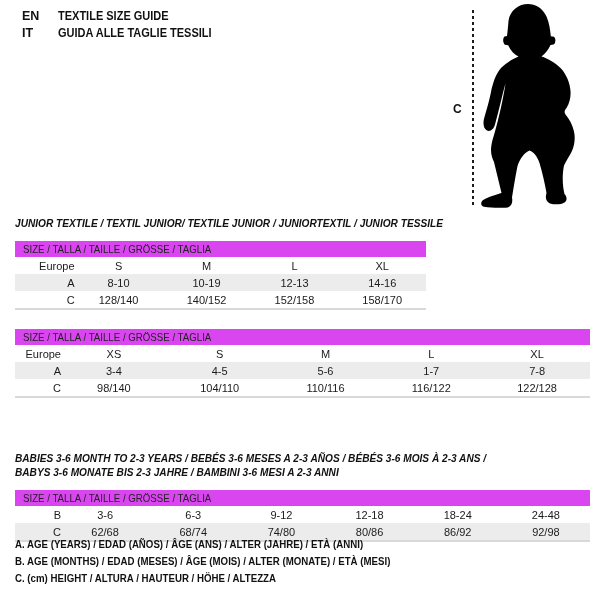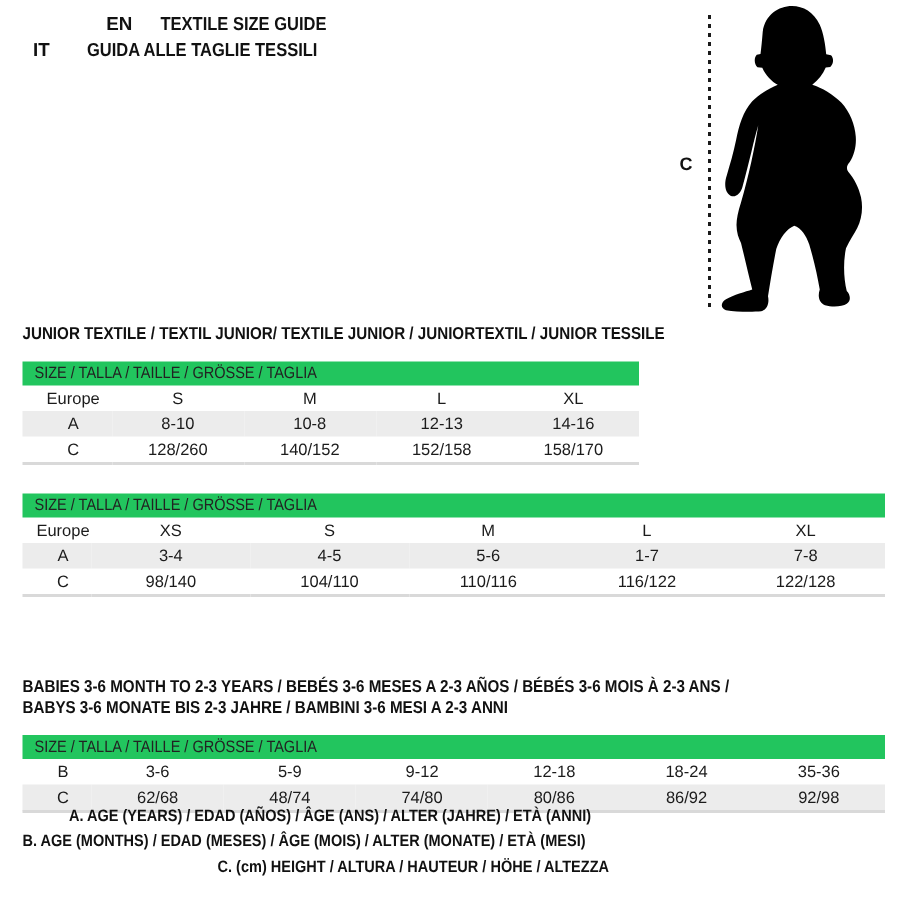--- a/index.html
+++ b/index.html
@@ -5,43 +5,43 @@
   html,body { margin:0; padding:0; background:#fff; }
   .page {
     position:relative; width:600px; height:600px; background:#ffffff;
     font-family:"Liberation Sans", sans-serif; color:#111; overflow:hidden;
   }
   
   .cond { display:inline-block; transform:scaleX(0.88); transform-origin:0 50%; white-space:nowrap; }
 
   
   .langs { position:absolute; top:8px; left:22px; }
-  .lang-row { display:flex; line-height:17px; font-size:12.5px; font-weight:bold;justify-content:flex-end; }
+  .lang-row { display:flex; line-height:17px; font-size:12.5px; font-weight:bold; }
   .lang-code { width:36px; flex:0 0 36px; }
 
   
   .measure-line { position:absolute; left:472px; top:10px; width:2px; height:196px;
     background:repeating-linear-gradient(to bottom,#1a1a1a 0 3px, transparent 3px 6px); }
   .measure-label { position:absolute; left:453px; top:102px; font-size:12px; font-weight:bold; }
   .baby-svg { position:absolute; left:478px; top:0; }
 
   
   .section { position:absolute; left:15px; }
-  .sec-title { font-size:11.5px; font-weight:bold; line-height:14px; }
+  .sec-title { font-size:11.5px; font-weight:bold; line-height:14px;font-style:italic; }
   .sec-title sub { font-size:7.5px; }
   .size-table { border-collapse:collapse; width:100%; margin-top:11px;
     font-size:11px; border-bottom:2px solid #d9d9d9; }
-  .size-table th { background:#22c55e; font-weight:normal; text-align:left;
+  .size-table th { background:#d946ef; font-weight:normal; text-align:left;
     height:16px; padding:0 0 0 8px; color:#222; }
   .size-table td { height:17px; padding:0; text-align:center; color:#1b1b1b; }
-  .size-table td.lbl { text-align:center; padding-left:8px; }
+  .size-table td.lbl { text-align:right; padding-left:8px; }
   .size-table tr.shaded td { background:#ececec; }
 
   
-  .footnotes { position:absolute; left:15px; top:536px;text-align:right; }
+  .footnotes { position:absolute; left:15px; top:536px; }
   .footnote { font-size:11px; font-weight:bold; line-height:17px; }
 </style>
 </head>
 <body>
 
 <div class="page">
 
   <div class="langs">
     <div class="lang-row">
       <span class="lang-code">EN</span>
@@ -125,27 +125,27 @@
         <tr>
           <td class="lbl">Europe</td>
           <td>S</td>
           <td>M</td>
           <td>L</td>
           <td>XL</td>
         </tr>
         <tr class="shaded">
           <td class="lbl">A</td>
           <td>8-10</td>
-          <td>10-8</td>
+          <td>10-19</td>
           <td>12-13</td>
           <td>14-16</td>
         </tr>
         <tr>
           <td class="lbl">C</td>
-          <td>128/260</td>
+          <td>128/140</td>
           <td>140/152</td>
           <td>152/158</td>
           <td>158/170</td>
         </tr>
       </tbody>
     </table>
   </div>
 
   <div class="section" style="top:318px; width:575px;">
     <table class="size-table">
@@ -212,30 +212,30 @@
         <tr>
           <th colspan="7">
             <span class="cond">SIZE / TALLA / TAILLE / GRÖSSE / TAGLIA</span>
           </th>
         </tr>
       </thead>
       <tbody>
         <tr>
           <td class="lbl">B</td>
           <td>3-6</td>
-          <td>5-9</td>
+          <td>6-3</td>
           <td>9-12</td>
           <td>12-18</td>
           <td>18-24</td>
-          <td>35-36</td>
+          <td>24-48</td>
         </tr>
         <tr class="shaded">
           <td class="lbl">C</td>
           <td>62/68</td>
-          <td>48/74</td>
+          <td>68/74</td>
           <td>74/80</td>
           <td>80/86</td>
           <td>86/92</td>
           <td>92/98</td>
         </tr>
       </tbody>
     </table>
   </div>
 
   <div class="footnotes">

